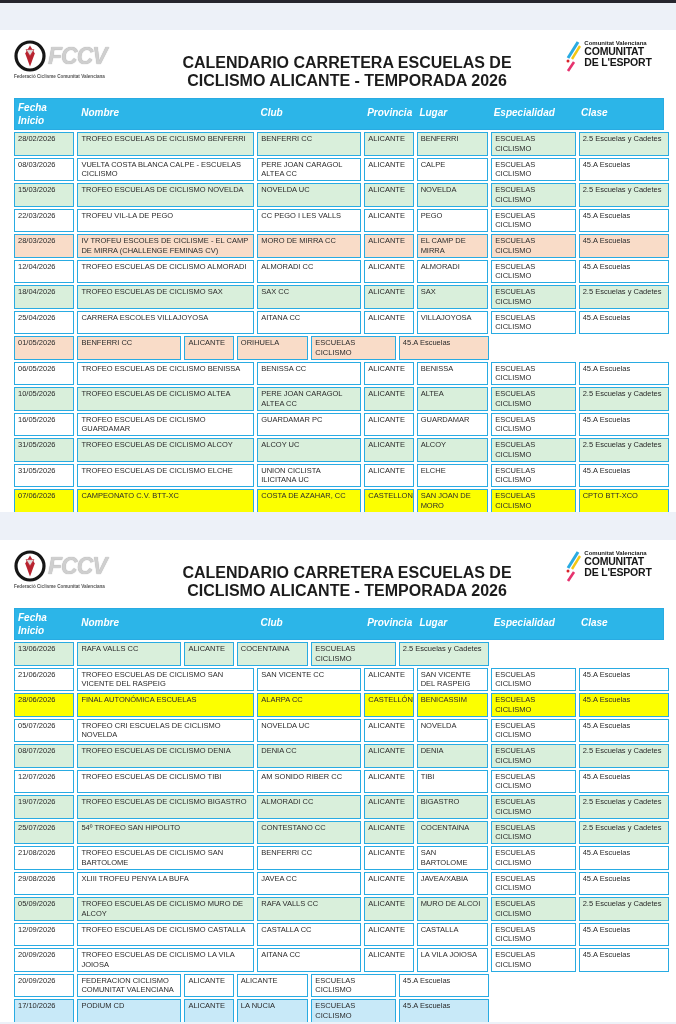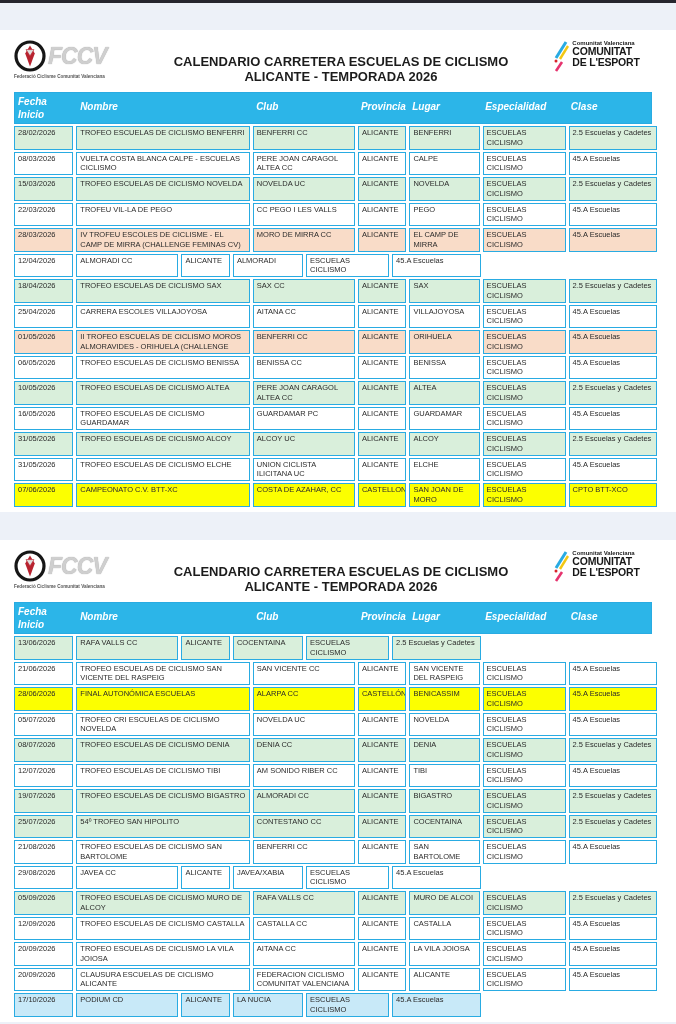--- a/index.html
+++ b/index.html
@@ -10,34 +10,34 @@
   *{box-sizing:border-box;margin:0;padding:0}
   body{
     width:676px;height:1024px;background:var(--canvas-bg);
     font-family:"Liberation Sans",sans-serif;color:var(--ink);
   }
   .top-strip{height:3px;background:var(--top-strip)}
   .band{height:27px}
   .band2{height:28px}
   .page{
     background:#fff;width:676px;height:482px;
-    padding:10px 24px 6px 14px;display:flex;flex-direction:column;overflow:hidden;
+    padding:10px 12px 6px 14px;display:flex;flex-direction:column;overflow:hidden;
   }
   
   .doc-header{display:flex;align-items:flex-start;margin-bottom:8px}
   .fccv{width:128px;flex:0 0 auto}
   .fccv-top{display:flex;align-items:center}
   .fccv-acronym{
     font-size:23px;font-weight:bold;font-style:italic;color:#cfcfcf;
     letter-spacing:-1px;line-height:1;margin-left:2px;
     text-shadow:0 0 1px #9a9a9a;
   }
   .fccv-sub{font-size:4.6px;font-weight:bold;color:#555;margin-top:2px;white-space:nowrap}
   .doc-title{
-    flex:1;text-align:center;font-size:13px;font-weight:bold;color:#1c1c1c;
+    flex:1;text-align:center;font-size:16px;font-weight:bold;color:#1c1c1c;
     padding:14px 4px 0 4px;letter-spacing:0;
   }
   .cve{width:112px;flex:0 0 auto;display:flex;align-items:flex-start;justify-content:center}
   .cve-text{text-align:left;line-height:1.02;margin-left:2px}
   .cve-small{font-size:6px;font-weight:bold;color:#222}
   .cve-big{font-size:10.5px;font-weight:bold;color:#161616;letter-spacing:-0.2px}
   
   .cal-table{width:100%}
   .thead{
     display:flex;gap:3px;background:var(--header-bar);
@@ -161,20 +161,21 @@
           <div class="cell c0">28/03/2026</div>
           <div class="cell c1">IV TROFEU ESCOLES DE CICLISME - EL CAMP DE MIRRA (CHALLENGE FEMINAS CV)</div>
           <div class="cell c2">MORO DE MIRRA CC</div>
           <div class="cell c3">ALICANTE</div>
           <div class="cell c4">EL CAMP DE MIRRA</div>
           <div class="cell c5">ESCUELAS CICLISMO</div>
           <div class="cell c6">45.A Escuelas</div>
         </div>
         <div class="trow row-white">
           <div class="cell c0">12/04/2026</div>
+          <div class="cell c1">TROFEO ESCUELAS DE CICLISMO ALMORADI</div>
           <div class="cell c2">ALMORADI CC</div>
           <div class="cell c3">ALICANTE</div>
           <div class="cell c4">ALMORADI</div>
           <div class="cell c5">ESCUELAS CICLISMO</div>
           <div class="cell c6">45.A Escuelas</div>
         </div>
         <div class="trow row-green">
           <div class="cell c0">18/04/2026</div>
           <div class="cell c1">TROFEO ESCUELAS DE CICLISMO SAX</div>
           <div class="cell c2">SAX CC</div>
@@ -187,21 +188,20 @@
           <div class="cell c0">25/04/2026</div>
           <div class="cell c1">CARRERA ESCOLES VILLAJOYOSA</div>
           <div class="cell c2">AITANA CC</div>
           <div class="cell c3">ALICANTE</div>
           <div class="cell c4">VILLAJOYOSA</div>
           <div class="cell c5">ESCUELAS CICLISMO</div>
           <div class="cell c6">45.A Escuelas</div>
         </div>
         <div class="trow row-pink">
           <div class="cell c0">01/05/2026</div>
-          <div class="cell c1">II TROFEO ESCUELAS DE CICLISMO MOROS ALMORAVIDES - ORIHUELA (CHALLENGE</div>
           <div class="cell c2">BENFERRI CC</div>
           <div class="cell c3">ALICANTE</div>
           <div class="cell c4">ORIHUELA</div>
           <div class="cell c5">ESCUELAS CICLISMO</div>
           <div class="cell c6">45.A Escuelas</div>
         </div>
         <div class="trow row-white">
           <div class="cell c0">06/05/2026</div>
           <div class="cell c1">TROFEO ESCUELAS DE CICLISMO BENISSA</div>
           <div class="cell c2">BENISSA CC</div>
@@ -392,20 +392,21 @@
           <div class="cell c0">21/08/2026</div>
           <div class="cell c1">TROFEO ESCUELAS DE CICLISMO SAN BARTOLOME</div>
           <div class="cell c2">BENFERRI CC</div>
           <div class="cell c3">ALICANTE</div>
           <div class="cell c4">SAN BARTOLOME</div>
           <div class="cell c5">ESCUELAS CICLISMO</div>
           <div class="cell c6">45.A Escuelas</div>
         </div>
         <div class="trow row-white">
           <div class="cell c0">29/08/2026</div>
+          <div class="cell c1">XLIII TROFEU PENYA LA BUFA</div>
           <div class="cell c2">JAVEA CC</div>
           <div class="cell c3">ALICANTE</div>
           <div class="cell c4">JAVEA/XABIA</div>
           <div class="cell c5">ESCUELAS CICLISMO</div>
           <div class="cell c6">45.A Escuelas</div>
         </div>
         <div class="trow row-green">
           <div class="cell c0">05/09/2026</div>
           <div class="cell c1">TROFEO ESCUELAS DE CICLISMO MURO DE ALCOY</div>
           <div class="cell c2">RAFA VALLS CC</div>
@@ -427,21 +428,20 @@
           <div class="cell c0">20/09/2026</div>
           <div class="cell c1">TROFEO ESCUELAS DE CICLISMO LA VILA JOIOSA</div>
           <div class="cell c2">AITANA  CC</div>
           <div class="cell c3">ALICANTE</div>
           <div class="cell c4">LA VILA JOIOSA</div>
           <div class="cell c5">ESCUELAS CICLISMO</div>
           <div class="cell c6">45.A Escuelas</div>
         </div>
         <div class="trow row-white">
           <div class="cell c0">20/09/2026</div>
-          <div class="cell c1">CLAUSURA ESCUELAS DE CICLISMO ALICANTE</div>
           <div class="cell c2">FEDERACION CICLISMO COMUNITAT VALENCIANA</div>
           <div class="cell c3">ALICANTE</div>
           <div class="cell c4">ALICANTE</div>
           <div class="cell c5">ESCUELAS CICLISMO</div>
           <div class="cell c6">45.A Escuelas</div>
         </div>
         <div class="trow row-blue">
           <div class="cell c0">17/10/2026</div>
           <div class="cell c2">PODIUM CD</div>
           <div class="cell c3">ALICANTE</div>

